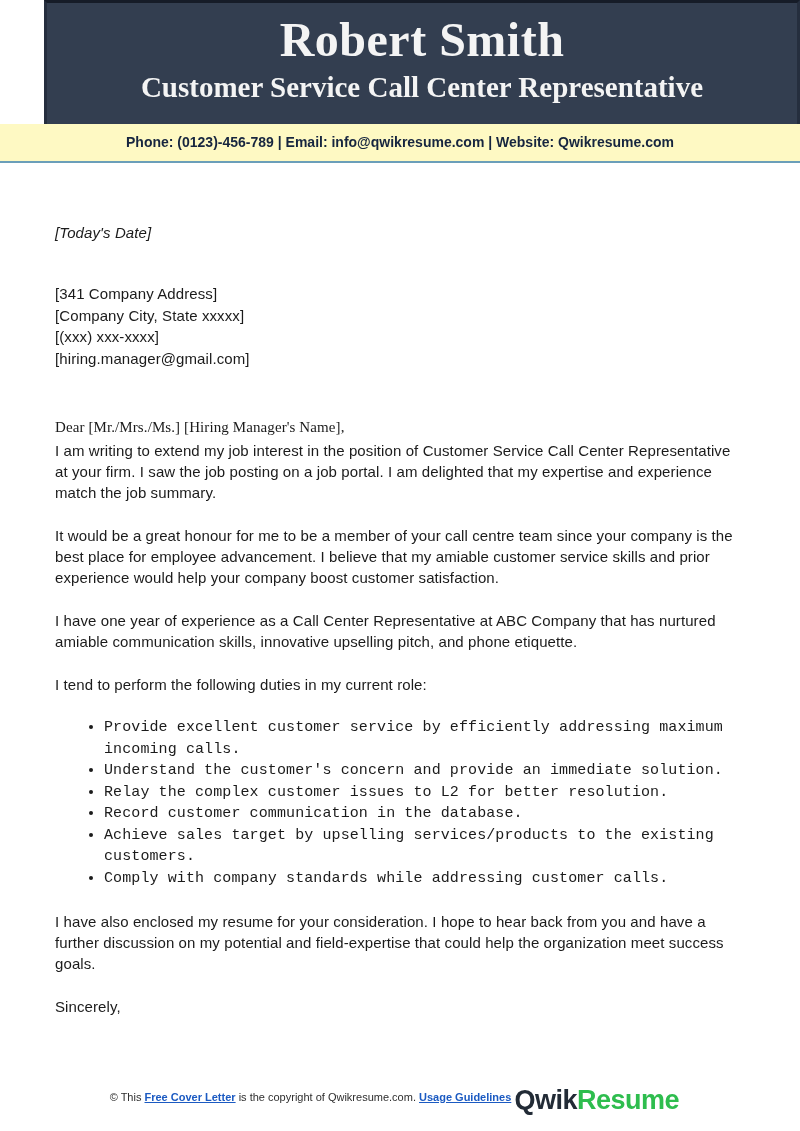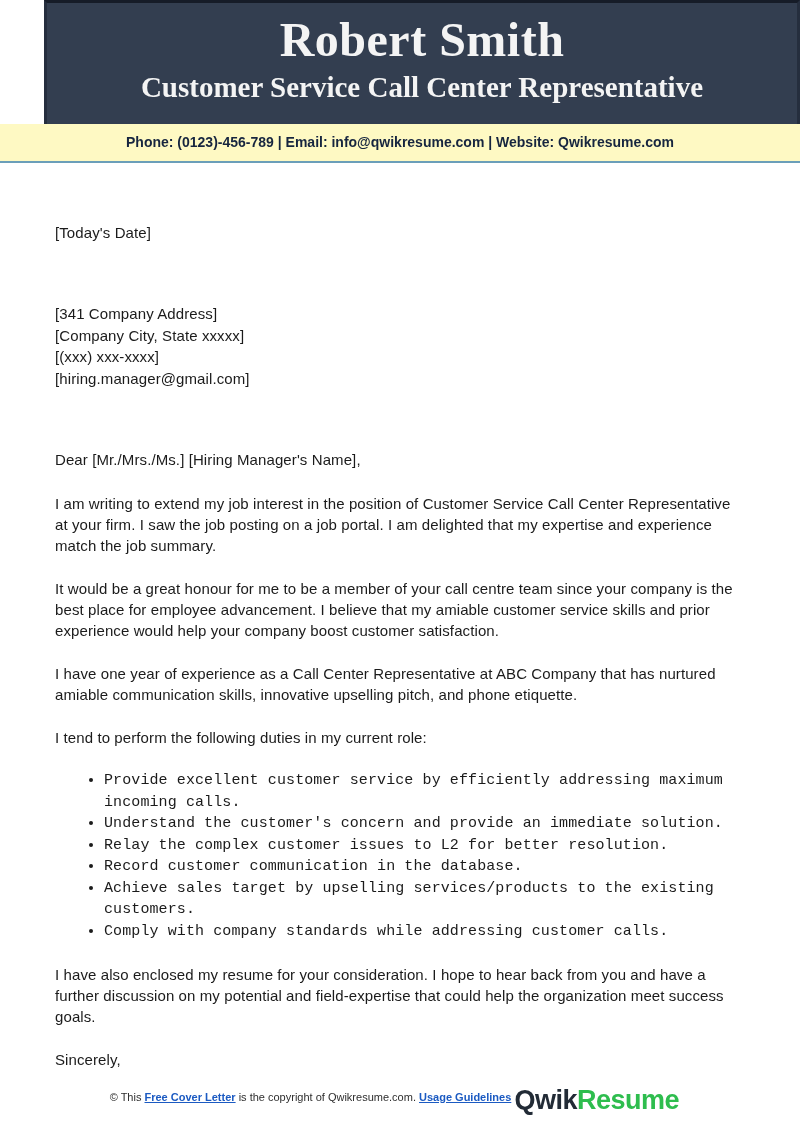--- a/index.html
+++ b/index.html
@@ -49,24 +49,24 @@
     color: #16253F;
   }
   
   .letter {
     padding: 59px 55px 0 55px;
     font-size: 15px;
     line-height: 21px;
     letter-spacing: 0.1px;
     color: #1b1b1b;
   }
-  .date { margin-bottom: 60px; }
-  .address { margin-bottom: 60px; }
+  .date { margin-bottom: 40px; font-style: italic; }
+  .address { margin-bottom: 48px; }
   .address .addr-line { line-height: 21.5px; }
-  .salutation { margin-bottom: 23px; }
+  .salutation { margin-bottom: 2px; font-family: Liberation Serif, serif; }
   p.para { margin: 0 0 22px 0; }
   ul.duties {
     margin: 0 0 22px 0;
     padding-left: 49px;
     list-style: disc;
   }
   ul.duties li { line-height: 21.5px; font-family: Liberation Mono, monospace; }
   .signoff, .signature { line-height: 21.5px; margin-top: 20px; }
   
   .footer {

